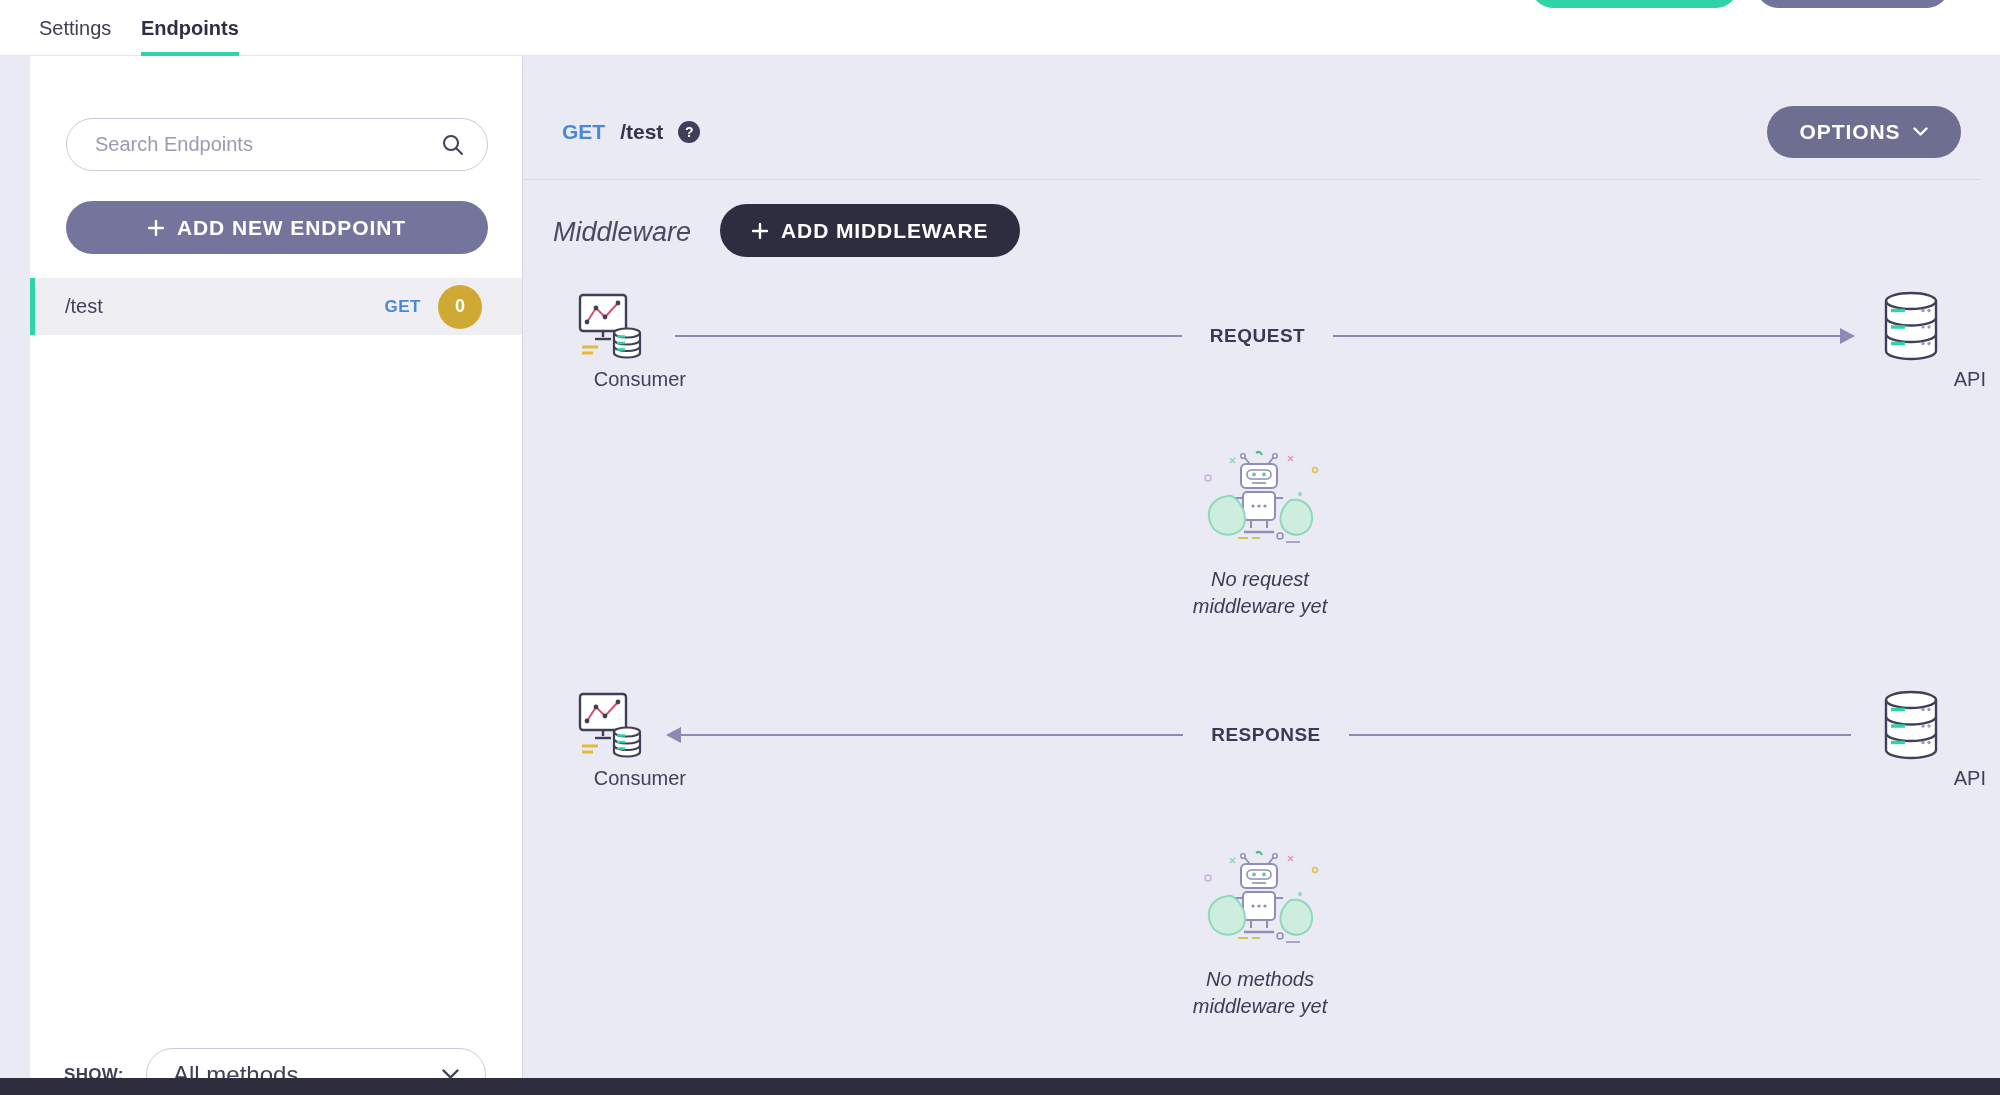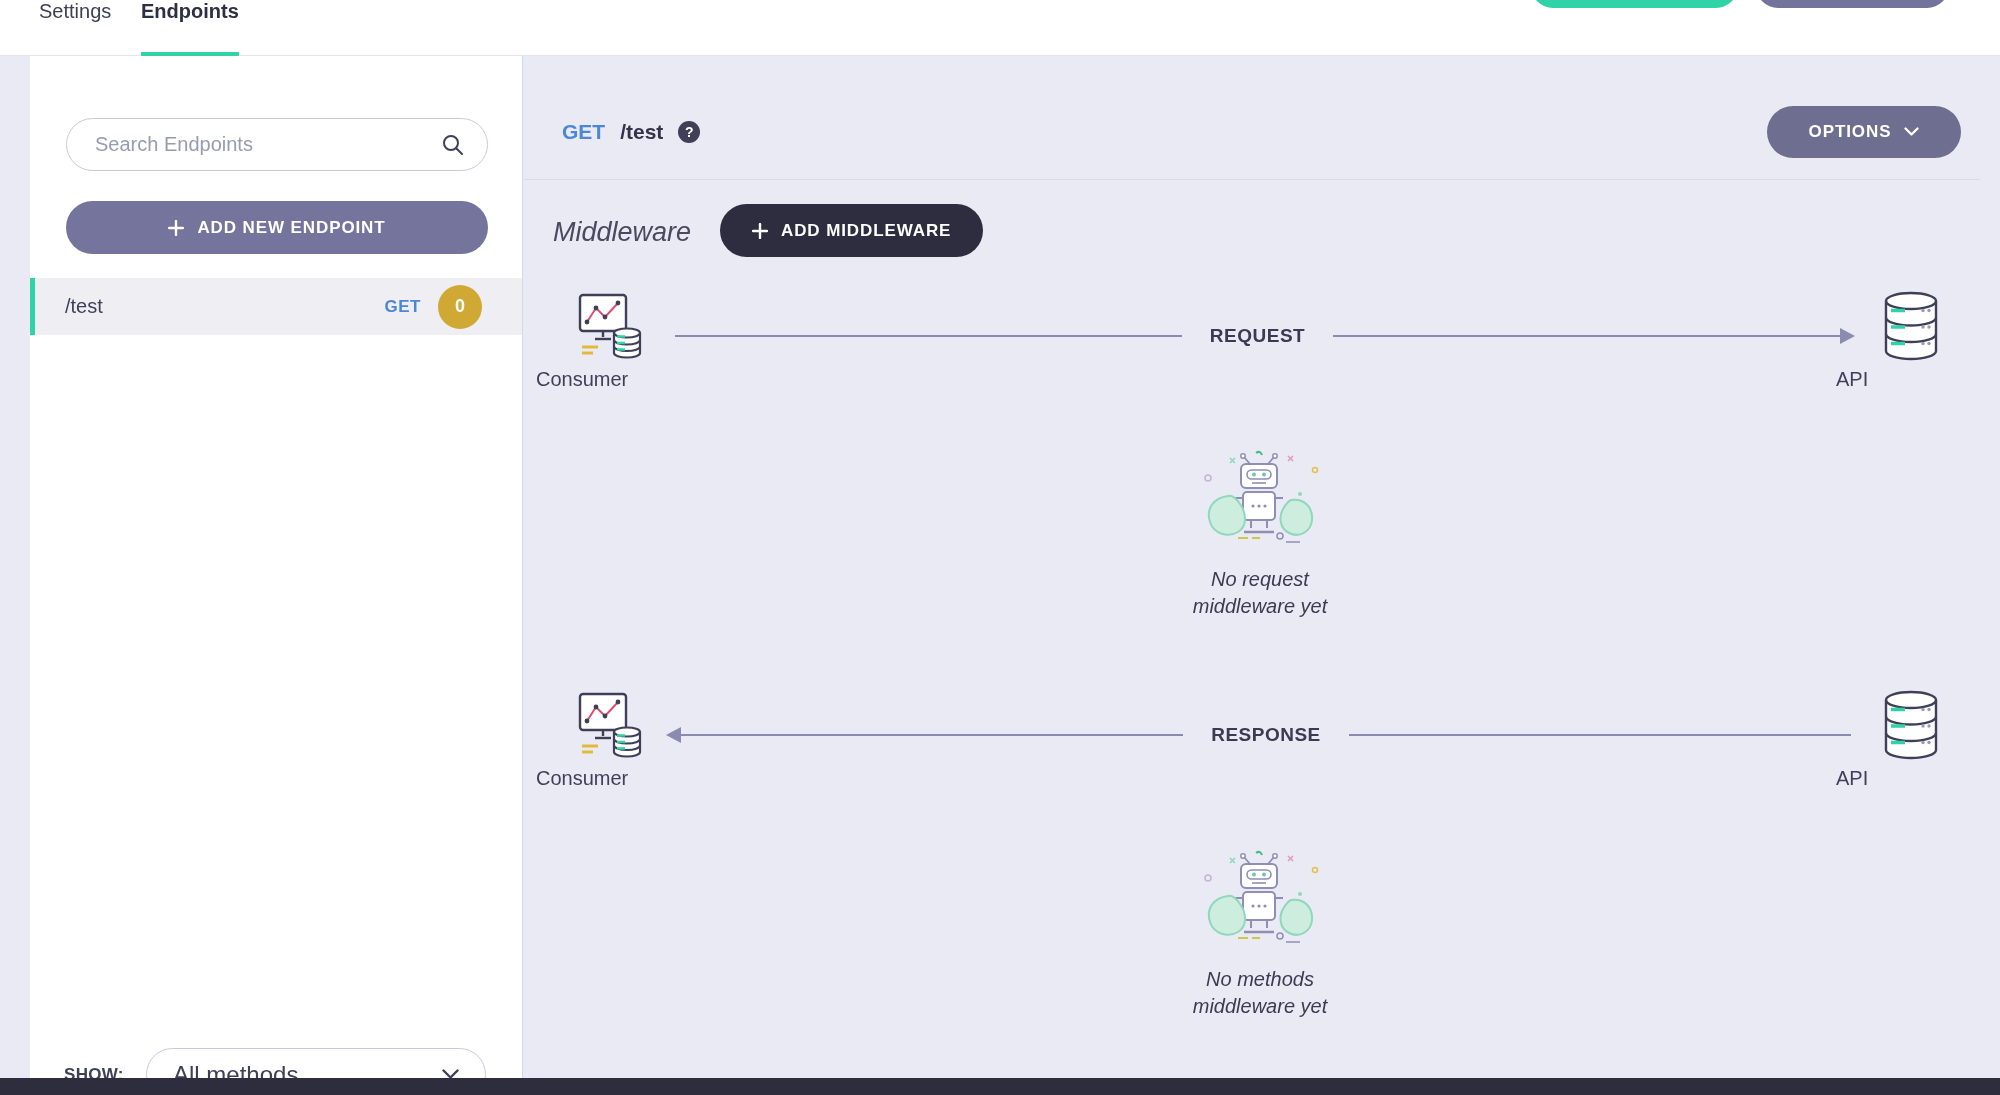--- a/index.html
+++ b/index.html
@@ -3,37 +3,37 @@
 <meta charset="utf-8">
 <style>
   * { margin:0; padding:0; box-sizing:border-box; }
   html,body { background:#eaeaf4; }
   body { font-family:"Liberation Sans", sans-serif; color:#3f3f58; }
 
   .page { position:relative; width:2000px; height:1095px; background:#eaeaf4; overflow:hidden; }
 
   
   .topbar { position:absolute; top:0; left:0; right:0; height:56px; background:#fff; border-bottom:1px solid #e4e4ee; z-index:5; }
-  .tab { position:absolute; top:0; height:56px; display:flex; align-items:flex-start; font-size:20px; color:#3e3e55; cursor:pointer; }
+  .tab { position:absolute; top:0; height:56px; display:flex; align-items:center; font-size:20px; color:#3e3e55; cursor:pointer; }
   .tab-settings { left:39px; }
   .tab-endpoints { left:141px; font-weight:700; color:#2e2e45; }
   .tab-endpoints::after { content:""; position:absolute; left:0; right:0; bottom:0; height:4px; background:#2fd3a7; }
   .pill-cut { position:absolute; top:-36px; height:44px; border-radius:22px; }
   .pill-teal { left:1531px; width:207px; background:#2fd3a7; }
   .pill-gray { left:1756px; width:193px; background:#73739c; }
 
   
   .bottombar { position:absolute; left:0; right:0; bottom:0; height:17px; background:#2d2d3e; z-index:6; }
 
   
   .sidebar { position:absolute; left:30px; top:56px; width:493px; bottom:17px; background:#fff; border-right:1px solid #d8d8e4; z-index:2; }
   .search-box { position:absolute; left:36px; top:62px; width:422px; height:53px; border:1px solid #c9c9da; border-radius:27px; background:#fff; display:flex; align-items:center; padding:0 22px 0 28px; }
   .search-box input { flex:1; border:none; outline:none; font-family:"Liberation Sans", sans-serif; font-size:20px; color:#3e3e55; background:transparent; }
   .search-box input::placeholder { color:#9a9ab2; }
-  .btn { display:flex; align-items:center; justify-content:center; gap:13px; border:none; border-radius:27px; color:#fff; font-family:"Liberation Sans", sans-serif; font-weight:700; font-size:17px; letter-spacing:0.9px; cursor:pointer; }
+  .btn { display:flex; align-items:center; justify-content:center; gap:13px; border:none; border-radius:27px; color:#fff; font-family:"Liberation Sans", sans-serif; font-weight:700; font-size:21px; letter-spacing:0.9px; cursor:pointer; }
   .btn-add-endpoint { position:absolute; left:36px; top:145px; width:422px; height:53px; background:#74749d; }
   .endpoint-row { position:absolute; left:0; right:0; top:222px; height:57px; background:#eeeef3; border-left:5px solid #2fd3a7; display:flex; align-items:center; padding-left:30px; cursor:pointer; }
   .endpoint-path { font-size:20px; color:#3f3f58; }
   .endpoint-method { margin-left:auto; font-size:17px; font-weight:700; color:#4a87d5; letter-spacing:0.5px; }
   .endpoint-badge { width:44px; height:44px; border-radius:50%; background:#cfa933; color:#fff; font-size:18px; font-weight:700; display:flex; align-items:center; justify-content:center; margin-left:17px; margin-right:40px; }
   .filter-row { position:absolute; left:34px; right:36px; top:992px; height:53px; display:flex; align-items:center; }
   .filter-label { font-size:17px; font-weight:700; color:#3f3f58; letter-spacing:0.3px; }
   .filter-dropdown { margin-left:auto; width:340px; height:53px; border:1px solid #c9c9da; border-radius:27px; background:#fff; display:flex; align-items:center; padding:0 26px; cursor:pointer; }
   .filter-value { font-size:24px; color:#3e3e55; }
   .filter-dropdown .chev { margin-left:auto; }
@@ -46,21 +46,21 @@
   .help-icon::before { content:"?"; }
   .btn-options { position:absolute; left:1767px; top:106px; width:194px; height:52px; background:#6e6e90; border-radius:26px; }
   .divider { position:absolute; left:524px; top:179px; width:1456px; height:1px; background:#d9d9e5; }
 
   
   .mw-heading { position:absolute; left:553px; top:217px; font-size:27px; color:#49495f;font-style:italic; }
   .btn-add-mw { position:absolute; left:720px; top:204px; height:53px; padding:0 32px; background:#2d2d3f; }
 
   
   .flow-icon { position:absolute; }
-  .flow-label-block { position:absolute; width:150px; text-align:left; font-size:20px; color:#3f3f58; }
+  .flow-label-block { position:absolute; width:150px; text-align:right; font-size:20px; color:#3f3f58; }
   .flow-arrow { position:absolute; height:20px; display:flex; align-items:center; }
   .flow-line { flex:1; height:2px; background:#8a8ab2; }
   .flow-dir-label { margin:0 28px; font-size:19px; font-weight:700; color:#3a3a52; letter-spacing:0.5px; }
   .arrowhead-right { width:0; height:0; border-top:8px solid transparent; border-bottom:8px solid transparent; border-left:15px solid #8a8ab2; }
   .arrowhead-left  { width:0; height:0; border-top:8px solid transparent; border-bottom:8px solid transparent; border-right:15px solid #8a8ab2; }
 
   .empty-state { position:absolute; width:220px; text-align:center; }
   .empty-state svg { display:block; margin:0 auto; }
   .empty-text { margin:14px auto 0; width:180px; font-size:20px; line-height:27px; color:#3b3b52;font-style:italic; }
 </style>

